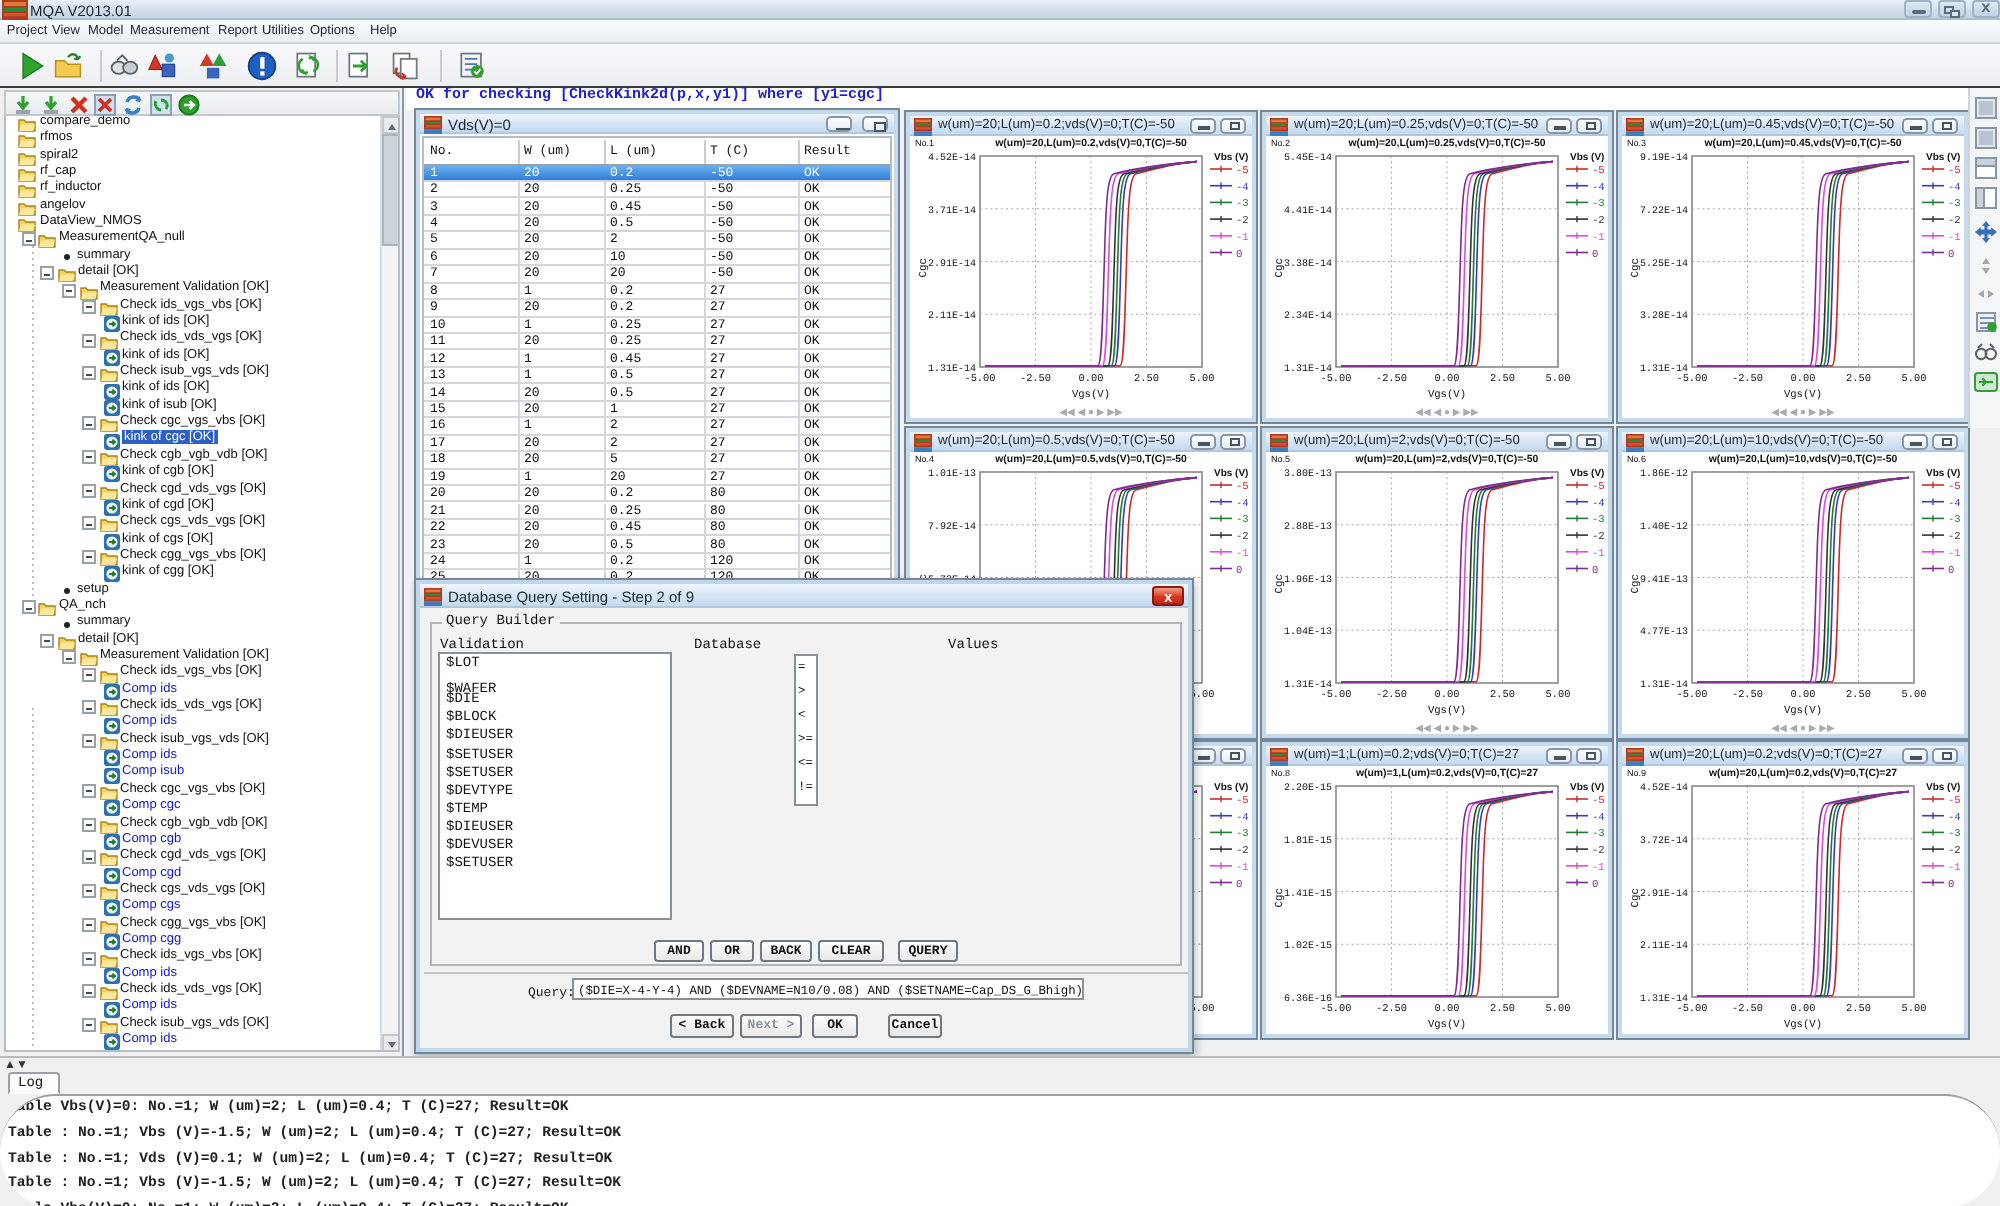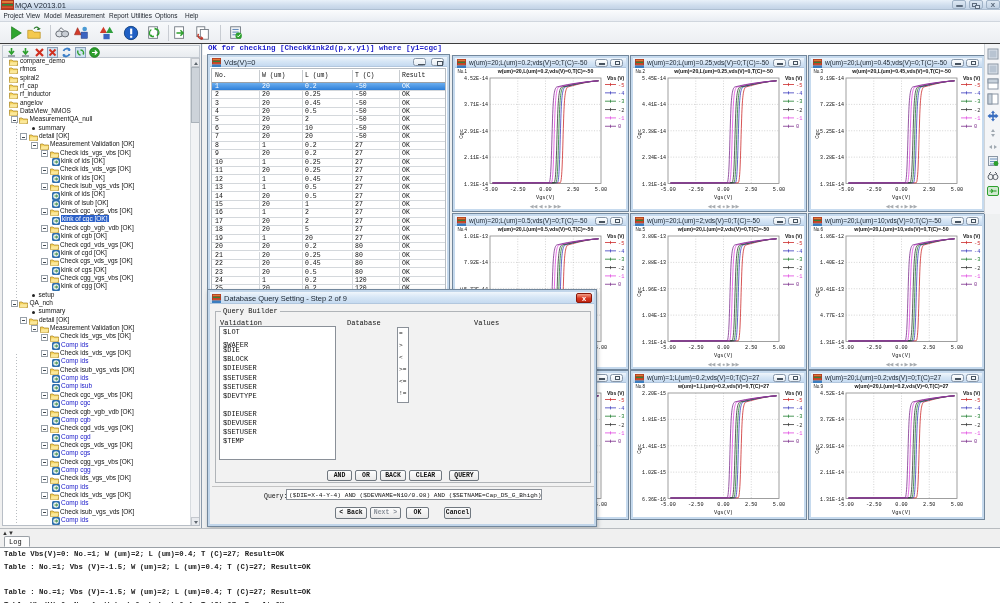--- a/index.html
+++ b/index.html
@@ -1500,21 +1500,21 @@
     <div class="abs mono" style="left:12px;top:29px;font-size:7px;color:#111;">Validation</div>
     <div class="abs" style="left:11px;top:36px;width:117px;height:134px;background:#fff;border:1px solid #8a9098;">
       <div class="abs mono" style="left:3px;top:1.0px;font-size:7px;color:#111;">$LOT</div>
       <div class="abs mono" style="left:3px;top:14px;font-size:7px;color:#111;">$WAFER</div>
       <div class="abs mono" style="left:3px;top:19.2px;font-size:7px;color:#111;">$DIE</div>
       <div class="abs mono" style="left:3px;top:28.3px;font-size:7px;color:#111;">$BLOCK</div>
       <div class="abs mono" style="left:3px;top:37.4px;font-size:7px;color:#111;">$DIEUSER</div>
       <div class="abs mono" style="left:3px;top:46.5px;font-size:7px;color:#111;">$SETUSER</div>
       <div class="abs mono" style="left:3px;top:55.6px;font-size:7px;color:#111;">$SETUSER</div>
       <div class="abs mono" style="left:3px;top:64.7px;font-size:7px;color:#111;">$DEVTYPE</div>
-      <div class="abs mono" style="left:3px;top:73.8px;font-size:7px;color:#111;margin-top:36px;">$TEMP</div>
+      <div class="abs mono" style="left:3px;top:73.8px;font-size:7px;color:#111;">$TEMP</div>
       <div class="abs mono" style="left:3px;top:82.9px;font-size:7px;color:#111;">$DIEUSER</div>
       <div class="abs mono" style="left:3px;top:92.0px;font-size:7px;color:#111;">$DEVUSER</div>
       <div class="abs mono" style="left:3px;top:101.1px;font-size:7px;color:#111;">$SETUSER</div>
     </div>
     <div class="abs mono" style="left:139px;top:29px;font-size:7px;color:#111;">Database</div>
     <div class="abs" style="left:189px;top:37px;width:12px;height:76px;background:#fff;border:1px solid #8a9098;">
       <div class="abs mono" style="left:1px;top:2.0px;font-size:6.2px;color:#111;">=</div>
       <div class="abs mono" style="left:1px;top:14.0px;font-size:6.2px;color:#111;">&gt;</div>
       <div class="abs mono" style="left:1px;top:26.0px;font-size:6.2px;color:#111;">&lt;</div>
       <div class="abs mono" style="left:1px;top:38.0px;font-size:6.2px;color:#111;">&gt;=</div>
@@ -1535,18 +1535,19 @@
     <div class="abs mono" style="left:127px;top:217px;width:32px;height:12px;background:linear-gradient(#fdfdfd,#e8e8e8);border:1px solid #707880;border-radius:2px;text-align:center;font-size:6.5px;color:#111;font-weight:bold;line-height:10px;overflow:hidden;">&lt; Back</div>
     <div class="abs mono" style="left:162px;top:217px;width:31px;height:12px;background:linear-gradient(#fdfdfd,#e8e8e8);border:1px solid #707880;border-radius:2px;text-align:center;font-size:6.5px;color:#8a9098;font-weight:bold;line-height:10px;overflow:hidden;">Next &gt;</div>
     <div class="abs mono" style="left:198px;top:217px;width:23px;height:12px;background:linear-gradient(#fdfdfd,#e8e8e8);border:1px solid #707880;border-radius:2px;text-align:center;font-size:6.5px;color:#111;font-weight:bold;line-height:10px;overflow:hidden;">OK</div>
     <div class="abs mono" style="left:236px;top:217px;width:27px;height:12px;background:linear-gradient(#fdfdfd,#e8e8e8);border:1px solid #707880;border-radius:2px;text-align:center;font-size:6.5px;color:#111;font-weight:bold;line-height:10px;overflow:hidden;">Cancel</div>
   </div>
 <div class="abs" style="left:0;top:528px;width:1000px;height:75px;background:#f0f0f0;border-top:1px solid #b8bcc0;">
     <div class="abs" style="left:2px;top:1px;font-size:6px;color:#333;">▲▼</div>
     <div class="abs" style="left:4px;top:7px;width:26px;height:11px;background:#fdfdfd;border:1px solid #9aa0a6;border-bottom:1px solid #fdfdfd;border-radius:2px 2px 0 0;">
       <span class="mono" style="position:absolute;left:4px;top:1px;font-size:7px;color:#111;">Log</span>
     </div>
-    <div class="abs" style="left:0;top:18px;width:1000px;height:57px;background:#fff;border-top:1px solid #9aa0a6;overflow:hidden;">
+    <div class="abs" style="left:0;top:18px;width:1000px;height:57px;background:#fff;border-top:1px solid #9aa0a6;overflow:hidden;border-radius:28px;">
       <div class="abs mono" style="left:4px;top:2.0px;font-size:7.3px;font-weight:bold;color:#222;white-space:nowrap;">Table Vbs(V)=0: No.=1; W (um)=2; L (um)=0.4; T (C)=27; Result=OK</div>
       <div class="abs mono" style="left:4px;top:14.8px;font-size:7.3px;font-weight:bold;color:#222;white-space:nowrap;">Table : No.=1; Vbs (V)=-1.5; W (um)=2; L (um)=0.4; T (C)=27; Result=OK</div>
+      <div class="abs mono" style="left:4px;top:27.6px;font-size:7.3px;font-weight:bold;color:#222;white-space:nowrap;">Table : No.=1; Vds (V)=0.1; W (um)=2; L (um)=0.4; T (C)=27; Result=OK</div>
       <div class="abs mono" style="left:4px;top:40.4px;font-size:7.3px;font-weight:bold;color:#222;white-space:nowrap;">Table : No.=1; Vbs (V)=-1.5; W (um)=2; L (um)=0.4; T (C)=27; Result=OK</div>
       <div class="abs mono" style="left:4px;top:53.2px;font-size:7.3px;font-weight:bold;color:#222;white-space:nowrap;">Table Vbs(V)=0: No.=1; W (um)=2; L (um)=0.4; T (C)=27; Result=OK</div>
     </div>
   </div>
 </body></html>

